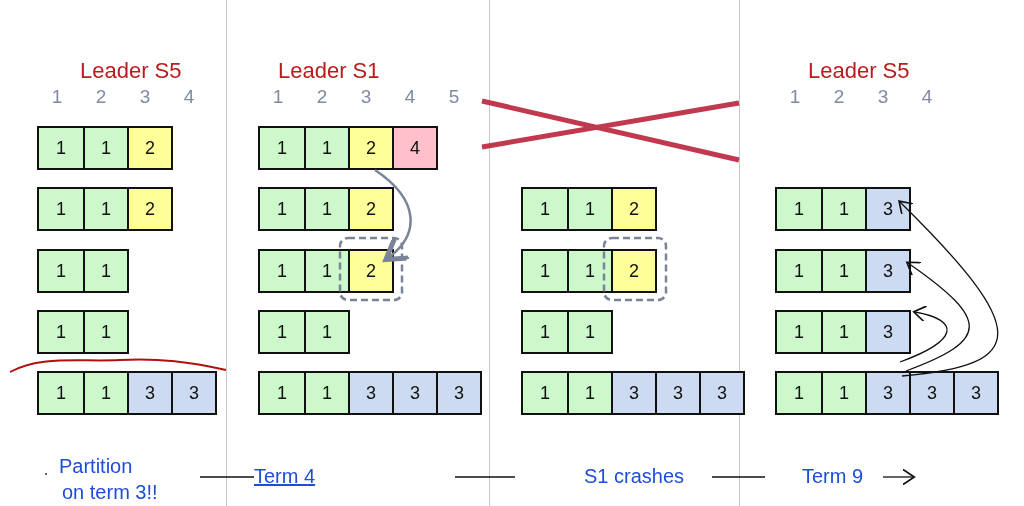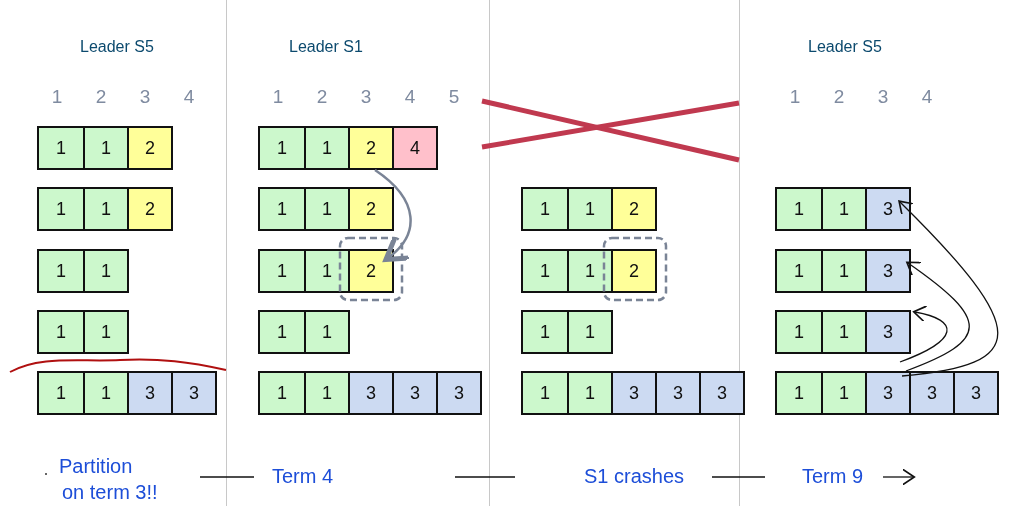--- a/index.html
+++ b/index.html
@@ -1,40 +1,40 @@
 <!DOCTYPE html>
 <html><head>
 <meta charset="utf-8">
 <style>
   html, body { margin:0; padding:0; background:#ffffff; }
   body { width:1024px; height:506px; position:relative; overflow:hidden;
          font-family:"Liberation Sans", sans-serif; }
   .divider { position:absolute; top:0; width:1px; height:506px; background:#c8c8c8; }
-  .title { position:absolute; font-size:16px; color:#0c4a6e; white-space:nowrap; }
+  .title { position:absolute; font-size:22px; color:#b91c1c; white-space:nowrap;margin-top:20px; }
   .idx { position:absolute; font-size:19px; color:#7f8ba0; width:44px; text-align:center; }
   .row { position:absolute; display:flex; border:2px solid #111; box-sizing:border-box; height:44px; }
   .cell { width:44px; height:40px; box-sizing:border-box; border-left:2px solid #111;
           display:flex; align-items:center; justify-content:center; font-size:18px; color:#111; }
   .cell:first-child { border-left:none; }
   .c1 { background:#ccf8cc; }
   .c2 { background:#ffff99; }
   .c3 { background:#ccdaf2; }
   .c4 { background:#ffc0cb; }
   .label { position:absolute; font-size:20px; color:#1d4ed8; white-space:nowrap; }
   svg.overlay { position:absolute; left:0; top:0; }
 </style>
 </head>
 <body>
 
 <div class="divider" style="left:226px;"></div>
 <div class="divider" style="left:489px;"></div>
 <div class="divider" style="left:739px;"></div>
 
 <div class="title" style="left:80px; top:38px;">Leader S5</div>
-<div class="title" style="left:289px; top:38px;">Leader S1</div>
+<div class="title" style="left:278px; top:38px;">Leader S1</div>
 <div class="title" style="left:808px; top:38px;">Leader S5</div>
 
 <div id="grid">
     <div class="idx" style="left: 35px; top: 86px;">1</div>
     <div class="idx" style="left: 79px; top: 86px;">2</div>
     <div class="idx" style="left: 123px; top: 86px;">3</div>
     <div class="idx" style="left: 167px; top: 86px;">4</div>
     <div class="row" style="left: 37px; top: 126px;">
       <div class="cell c1">1</div>
       <div class="cell c1">1</div>
@@ -167,15 +167,15 @@
 
   <line x1="200" y1="477" x2="254" y2="477" stroke="#111" stroke-width="1.3"></line>
   <line x1="455" y1="477" x2="515" y2="477" stroke="#111" stroke-width="1.3"></line>
   <line x1="712" y1="477" x2="765" y2="477" stroke="#111" stroke-width="1.3"></line>
   <line x1="883" y1="477" x2="913" y2="477" stroke="#111" stroke-width="1.3" marker-end="url(#arrBlack)"></line>
   <circle cx="46" cy="474" r="1" fill="#333"></circle>
 </svg>
 
 <div class="label" style="left:59px; top:455px;">Partition</div>
 <div class="label" style="left:62px; top:481px;text-align:right;">on term 3!!</div>
-<div class="label" style="left:272px; top:465px;">Term 4</div>
+<div class="label" style="left:254px; top:465px;text-decoration:underline;">Term 4</div>
 <div class="label" style="left:584px; top:465px;">S1 crashes</div>
 <div class="label" style="left:802px; top:465px;">Term 9</div>
 
 </body></html>

